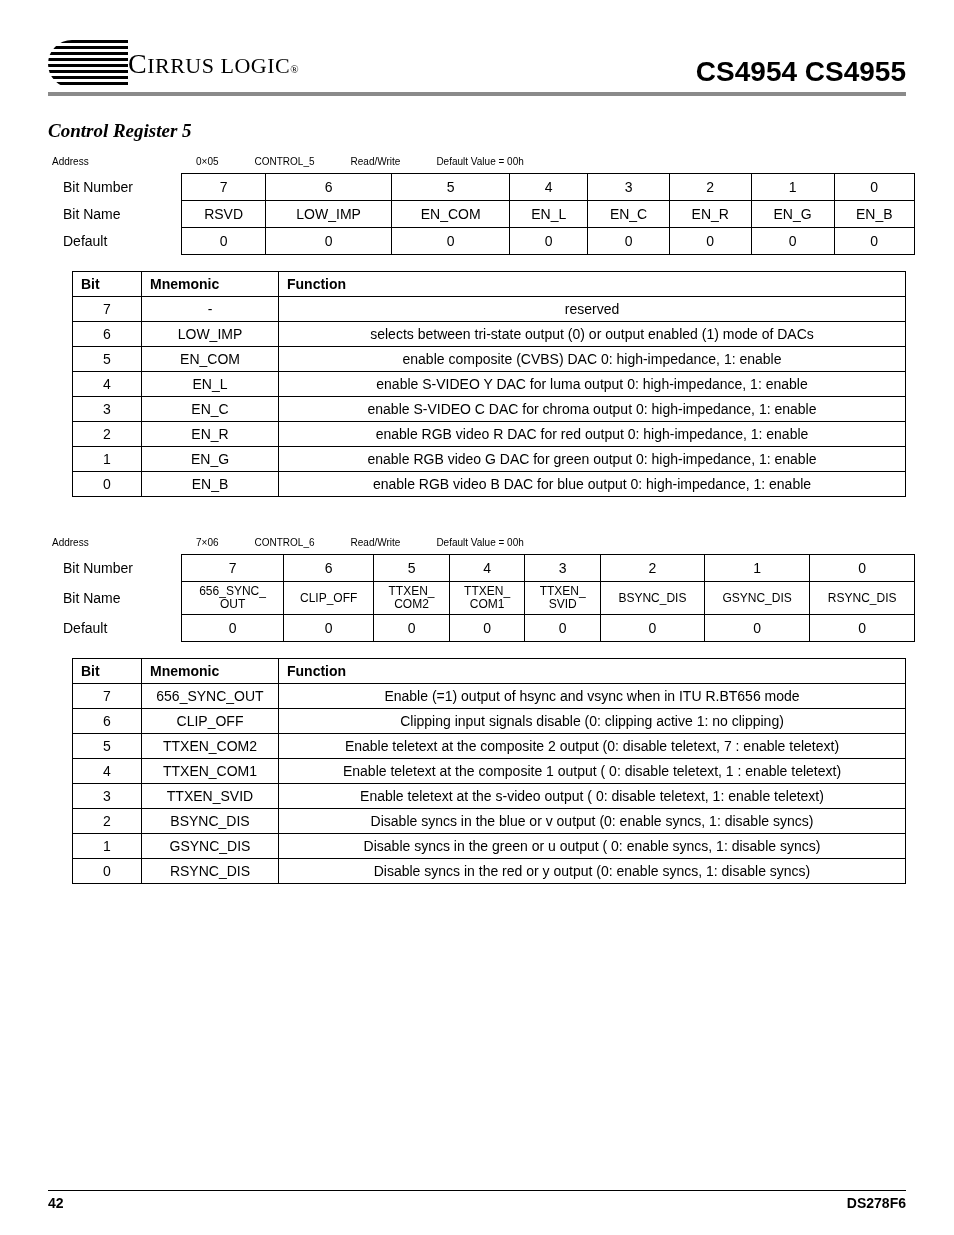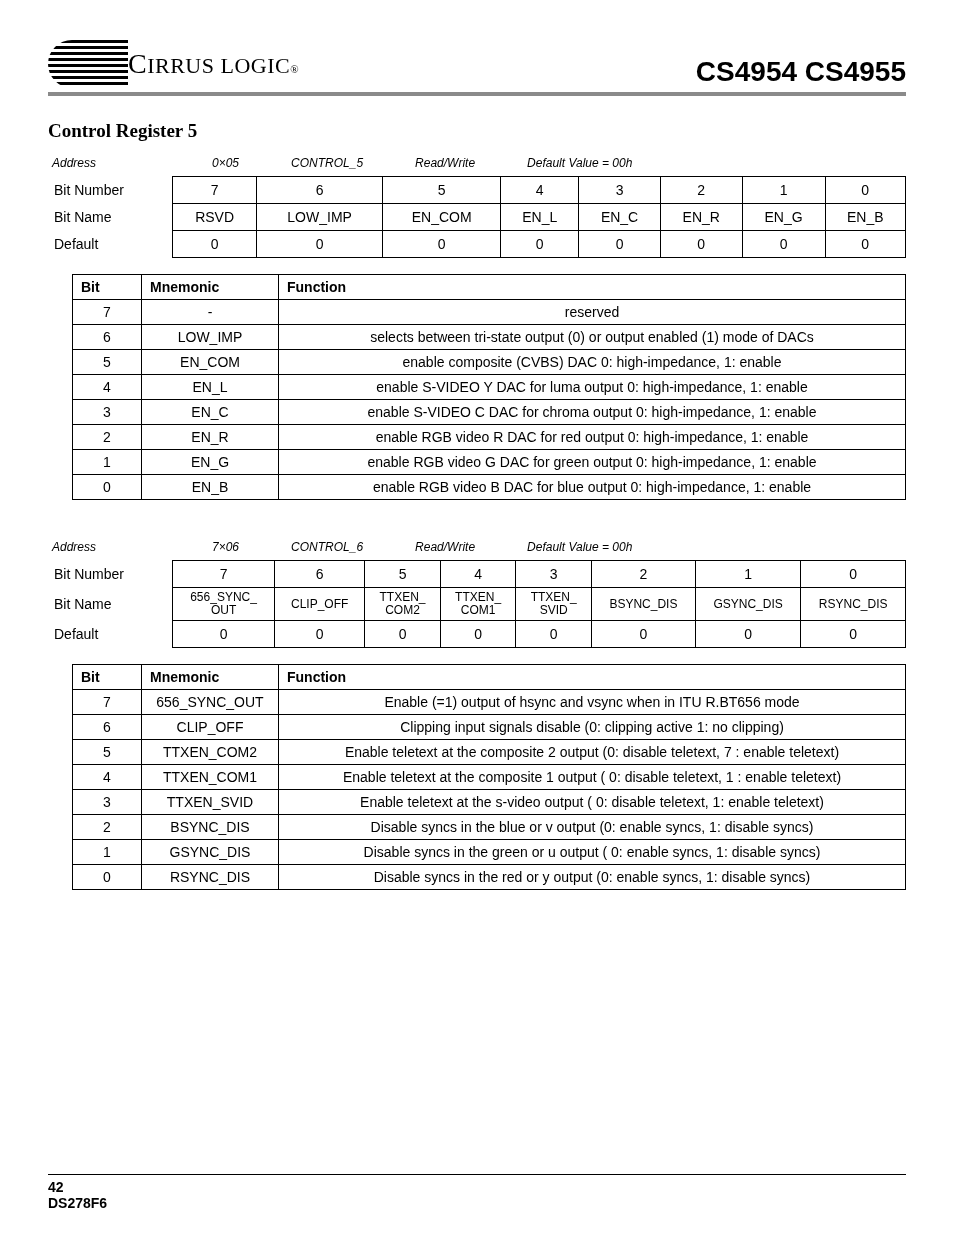--- a/index.html
+++ b/index.html
@@ -5,42 +5,42 @@
   body { font-family: Arial, Helvetica, sans-serif; font-size: 14px; margin: 0; padding: 0; background: #fff; }
   .page { width: 954px; height: 1235px; margin: 0 auto; position: relative; box-sizing: border-box; padding: 28px 48px 24px 48px; }
   .head { display: flex; align-items: flex-end; justify-content: space-between; height: 60px; }
   .logo { display: flex; align-items: center; gap: 2px; }
   .bars { width: 80px; height: 48px; background:
     repeating-linear-gradient(to bottom, #000 0 3px, transparent 3px 6px); border-top-left-radius: 24px; border-bottom-left-radius: 24px; }
   .logotxt { font-family: "Times New Roman", serif; font-size: 22px; letter-spacing: 0.5px; margin-left: -2px; display: inline-flex; align-items: baseline; }
   .logotxt .reg { font-size: 11px; vertical-align: super; }
   .product { font-family: Arial, sans-serif; font-weight: bold; font-size: 28px; margin-top: 24px; }
   hr.thick { border: none; border-top: 4px solid #8a8a8a; margin: 4px 0 24px 0; }
-  .sectitle { font-family: "Times New Roman", serif; font-weight: bold; font-size: 19px; margin: 4px 0 14px 0; }
-
-  .addrline { display: flex; gap: 52px; font-size: 12px; margin: 0 0 6px 4px; font-style: italic; }
+  .sectitle { font-family: "Times New Roman", serif; font-style: italic; font-weight: bold; font-size: 19px; margin: 4px 0 14px 0; }
+
+  .addrline { display: flex; gap: 36px; font-size: 10px; margin: 0 0 6px 4px; }
   .addrline div:first-child { width: 108px; }
 
-  table.bits { border-collapse: collapse; margin-left: 0; width: 100%; }
+  table.bits { border-collapse: collapse; margin-left: 9px; width: 100%; }
   table.bits td, table.bits th { font-size: 14px; padding: 3px 6px; }
   table.bits .hdr { width: 112px; text-align: left; border: none; }
   table.bits .cell { border: 1px solid #000; text-align: center; vertical-align: middle; height: 20px; }
   table.bits .wrap { font-size: 12px; line-height: 1.1; }
 
   table.func { border-collapse: collapse; margin: 16px 0 0 24px; width: calc(100% - 24px); }
   table.func th, table.func td { border: 1px solid #000; font-size: 14px; padding: 4px 8px; vertical-align: middle; }
   table.func th { text-align: left; font-weight: bold; }
   table.func td.bit { text-align: center; width: 52px; }
   table.func td.mn  { text-align: center; width: 120px; }
   table.func td.fn  { text-align: center; }
 
   .spacer { height: 40px; }
   .foot { position: absolute; left: 48px; right: 48px; bottom: 24px; }
   .footline { border-top: 1.5px solid #000; margin-bottom: 4px; }
-  .footrow { display: flex; justify-content: space-between; font-weight: bold; font-size: 14px; flex-direction: column; }
+  .footrow { display: flex; justify-content: space-between; font-weight: bold; font-size: 14px; }
 </style>
 </head>
 <body>
 
 <div class="page">
 
   <div class="head">
     <div class="logo">
       <div class="bars"></div>
       <span class="logotxt">

